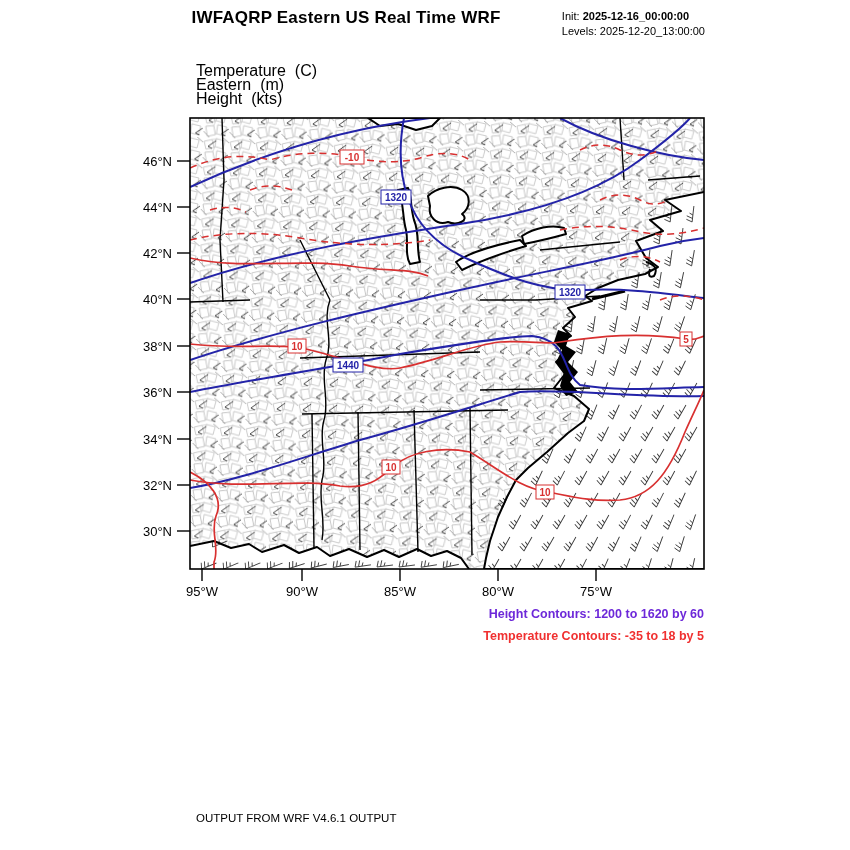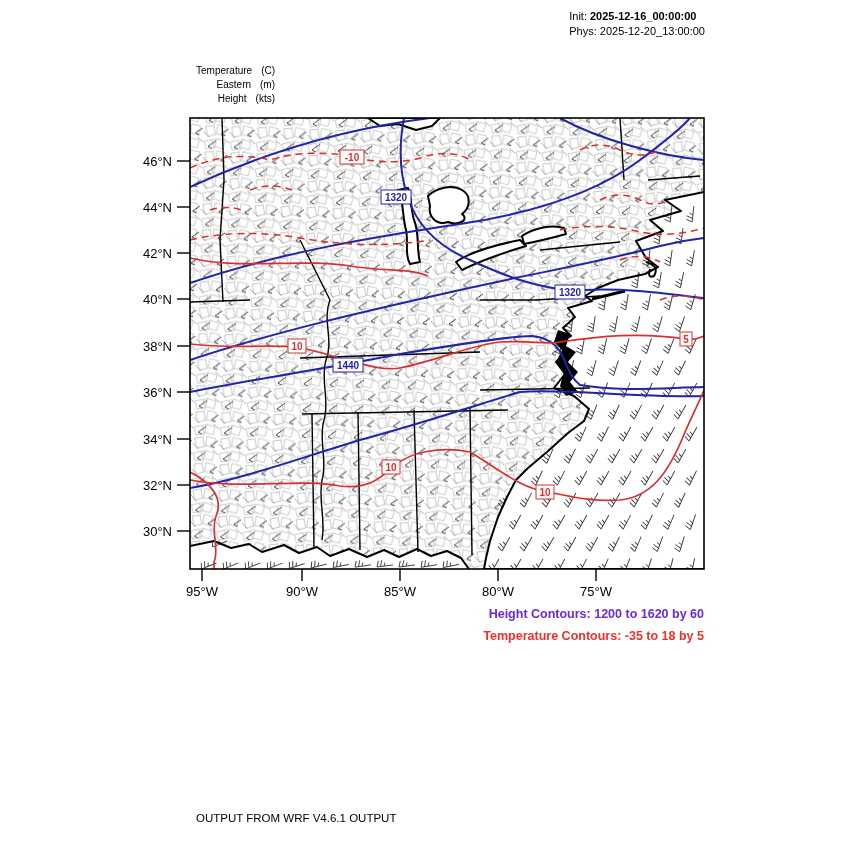--- a/index.html
+++ b/index.html
@@ -3,41 +3,42 @@
 <meta charset="utf-8">
 <style>
   html,body{margin:0;padding:0;background:#fff;}
   .page{position:relative;width:850px;height:850px;background:#fff;overflow:hidden;
         font-family:"Liberation Sans", sans-serif;color:#000;}
   .title{position:absolute;left:0;top:8px;width:692px;text-align:center;
          font-size:17px;font-weight:bold;letter-spacing:.2px;}
   .run-info{position:absolute;right:145px;top:9px;text-align:left;font-size:11px;line-height:15px;}
   .run-info .lbl{font-weight:normal;}
   .run-info .val-bold{font-weight:bold;}
-  .legend{position:absolute;left:196px;top:64px;font-size:10px;line-height:14px;text-align:right;}
+  .legend{position:absolute;left:196px;top:64px;font-size:16px;line-height:14px;}
   .legend .unit{margin-left:9px;}
   .note{position:absolute;right:146px;font-size:12.5px;font-weight:bold;text-align:right;}
   .note.height{top:607px;color:#6d28d9;padding-left:22px;}
   .note.temp{top:629px;color:#f03030;}
   .footer{position:absolute;left:196px;top:811px;font-size:11.5px;line-height:14px;}
   svg text{font-family:"Liberation Sans", sans-serif;}
 </style>
 </head>
 <body>
 
 <div class="page">
 
+  <div class="title">IWFAQRP Eastern US Real Time WRF</div>
 
   <div class="run-info">
     <div>
       <span class="lbl">Init:</span>
       <span class="val-bold">2025-12-16_00:00:00</span>
     </div>
     <div>
-      <span class="lbl">Phys:</span>
+      <span class="lbl">Levels:</span>
       <span>2025-12-20_13:00:00</span>
     </div>
   </div>
 
   <div class="legend">
     <div>
       <span>Temperature</span><span class="unit">(C)</span>
     </div>
     <div>
       <span>Eastern</span><span class="unit">(m)</span>

